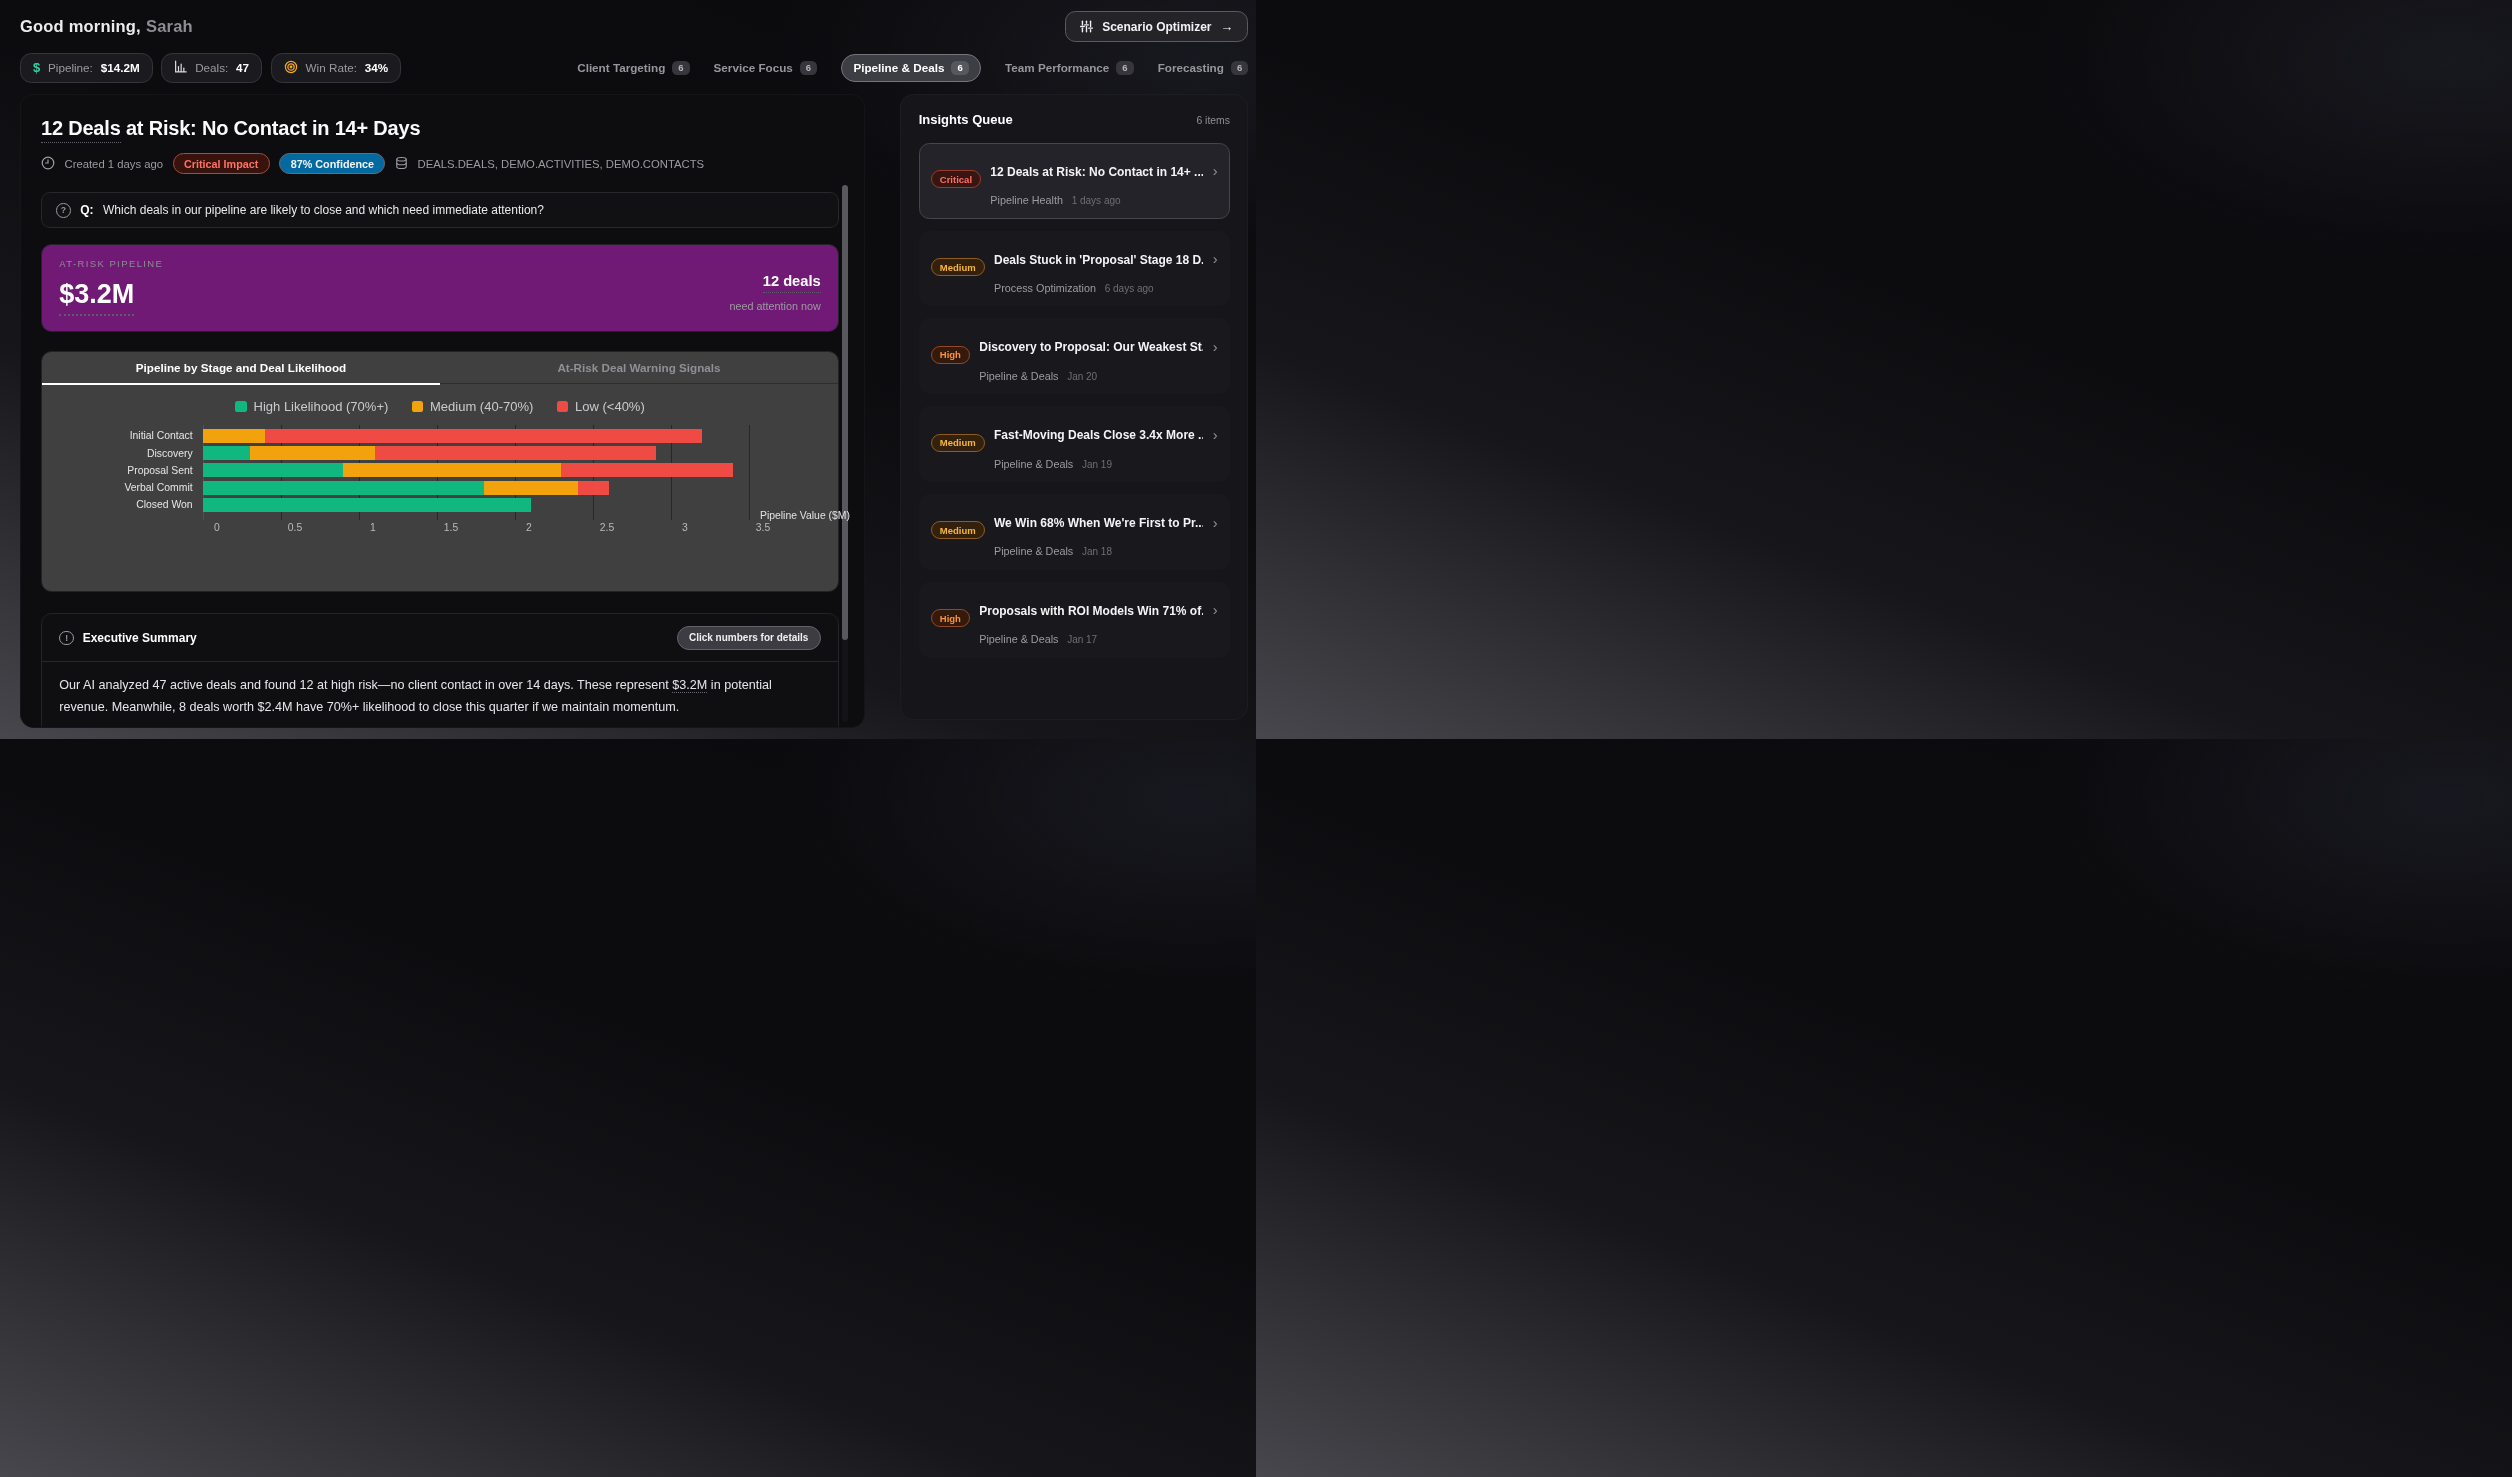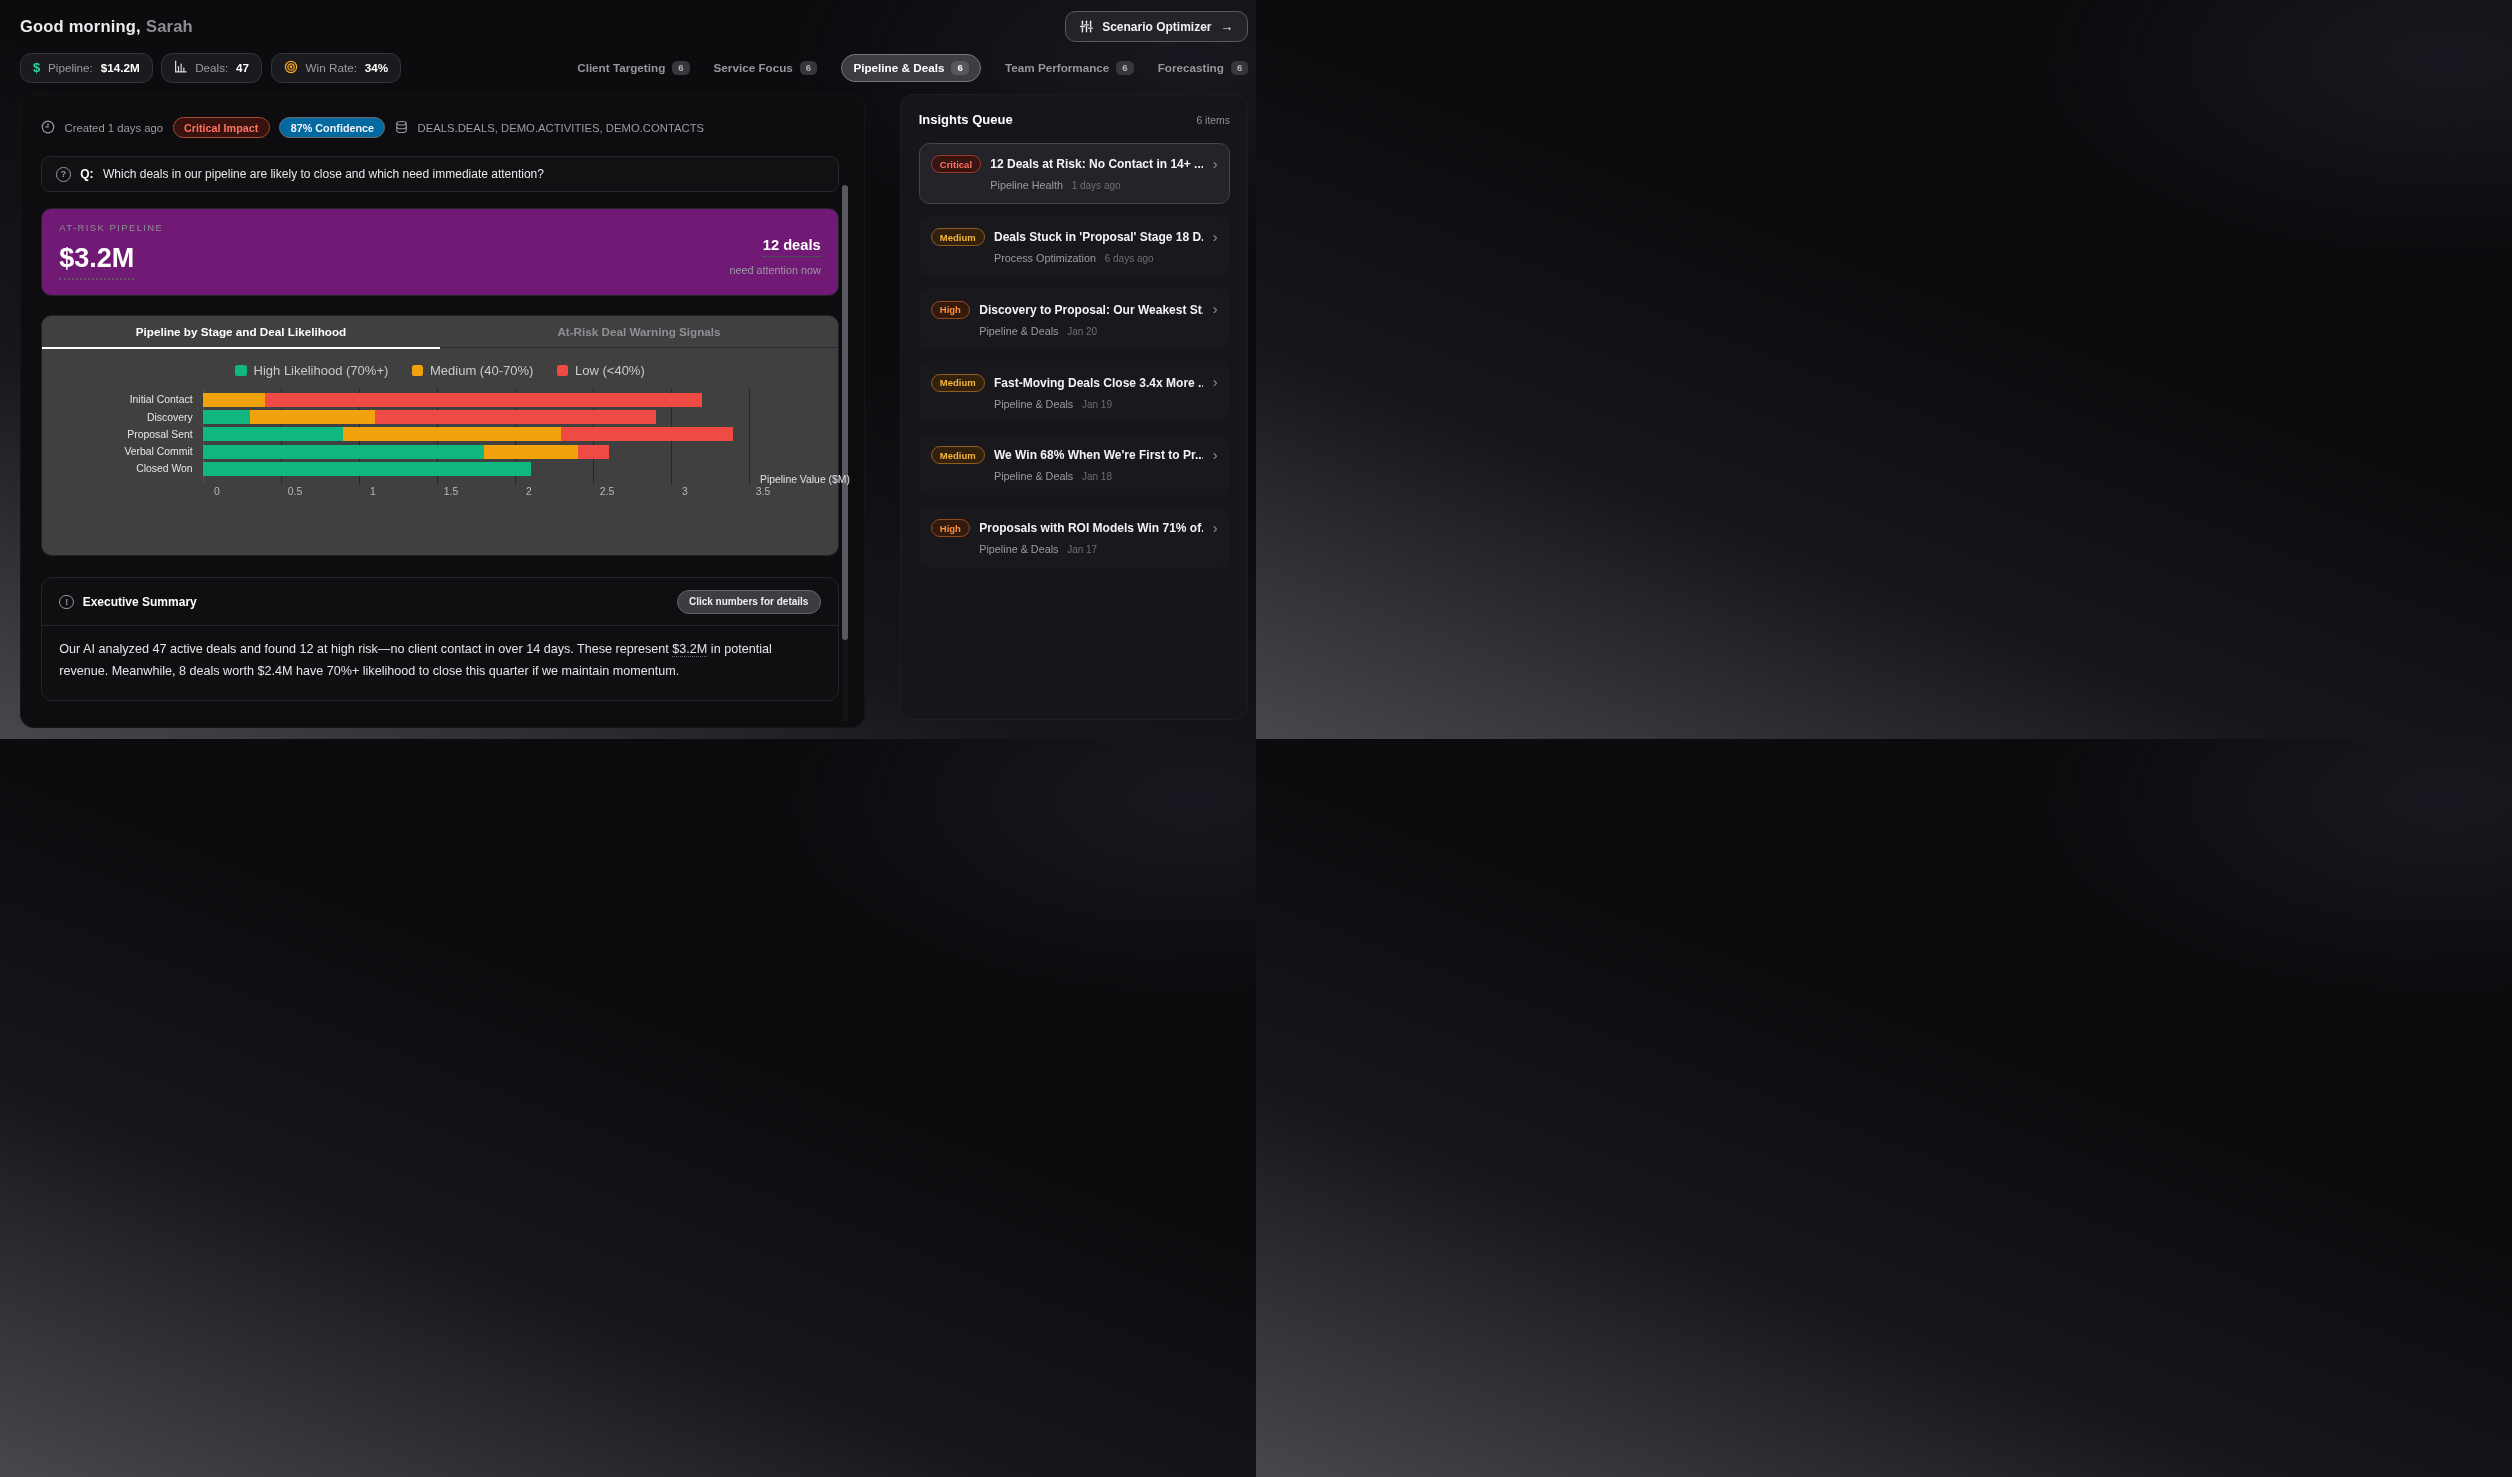--- a/index.html
+++ b/index.html
@@ -105,21 +105,21 @@
 
   
   .queue-card { width:348px; height:626px; background:#15151a; border:0.9px solid rgba(255,255,255,.03);
     border-radius:14px; padding:17.3px; }
   .queue-head { display:flex; justify-content:space-between; align-items:baseline; margin-bottom:15.6px; }
   .queue-title { font-size:13px; font-weight:700; color:#fff; }
   .queue-count { font-size:10.4px; color:#8f8f95; }
   .qitem { display:grid; grid-template-columns:auto 1fr auto; column-gap:9.5px; row-gap:6px; align-items:center;
     padding:11.3px 11.3px; border-radius:10.4px; border:0.9px solid transparent; background:#19191d; margin-bottom:12px; cursor:pointer; }
   .qitem.selected { background:#232329; border-color:#45454d; }
-  .qbadge { font-size:9.5px; font-weight:700; padding:2.6px 7.8px; border-radius:866px; white-space:nowrap; }
+  .qbadge { font-size:9.5px; font-weight:700; padding:2.6px 7.8px; border-radius:866px; white-space:nowrap;margin-top:15px; }
   .sev-critical { color:#ff7166; background:#371510; border:0.9px solid #9c3a2a; }
   .sev-medium  { color:#f6b63a; background:#33210d; border:0.9px solid #8f5c20; }
   .sev-high    { color:#fb923c; background:#331a0d; border:0.9px solid #95481f; }
   .qtitle { font-size:12px; font-weight:600; color:#f4f4f6; white-space:nowrap; overflow:hidden;text-align:center; }
   .qchev { color:#8f8f95; font-size:14.7px; line-height:1; }
   .qsub { grid-column:2; display:flex; gap:8.7px; align-items:baseline; }
   .qcat { font-size:10.8px; color:#9b9ba1; }
   .qdate { font-size:10px; color:#6e6e74; }
 </style>
 </head>
@@ -197,20 +197,21 @@
         <div class="tab">
           <span>Forecasting</span>
           <span class="cnt">6</span>
         </div>
       </div>
   </div>
 
   <div class="content">
 
     <section class="main-card">
+      <h1><span class="dotted">12 Deals</span><span> at Risk: No Contact in 14+ Days</span></h1>
 
       <div class="meta">
         <span>
           <svg width="14" height="14" viewBox="0 0 16 16" fill="none" stroke="#9b9ba1" stroke-width="1.4" stroke-linecap="round">
             <circle cx="8" cy="8" r="6.6"></circle>
               <polyline points="8,4.4 8,8 5.2,8"></polyline>
           </svg>
         </span>
         <span>Created 1 days ago</span>
         <span class="badge badge-impact">Critical Impact</span>

